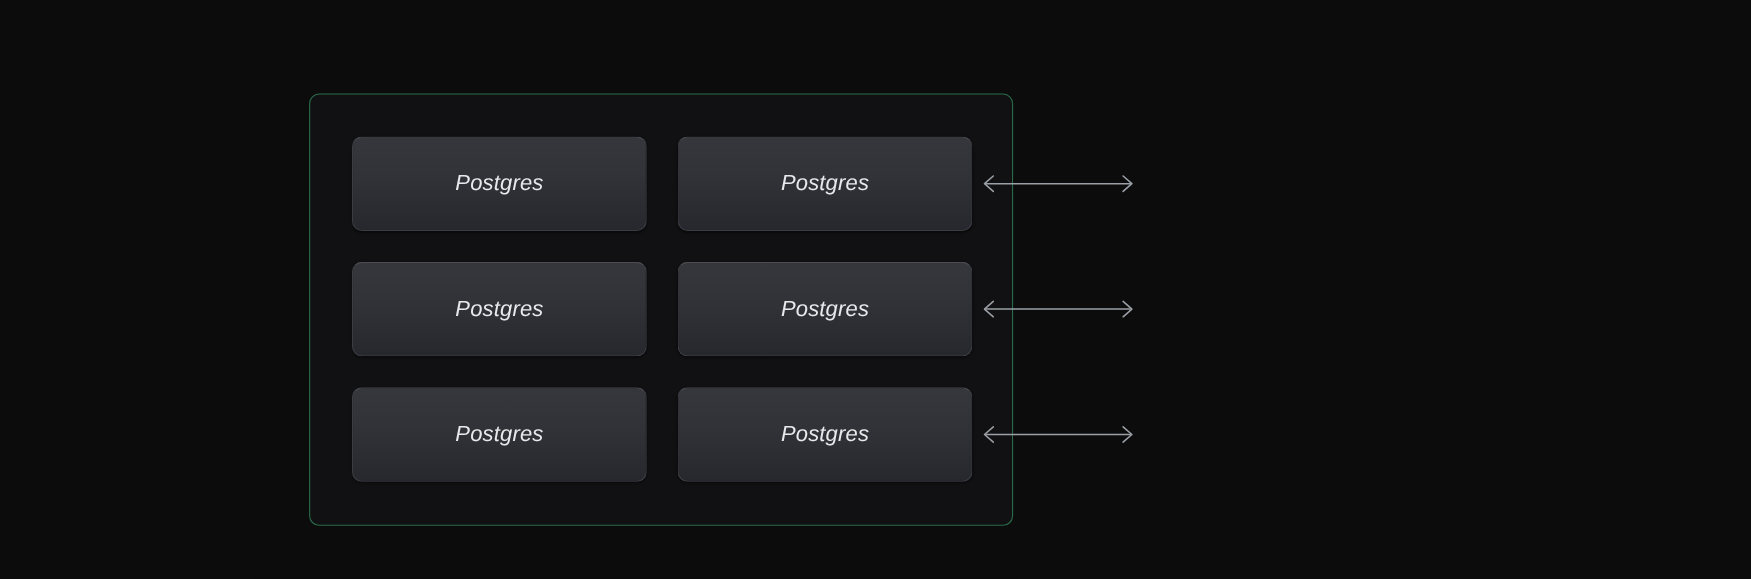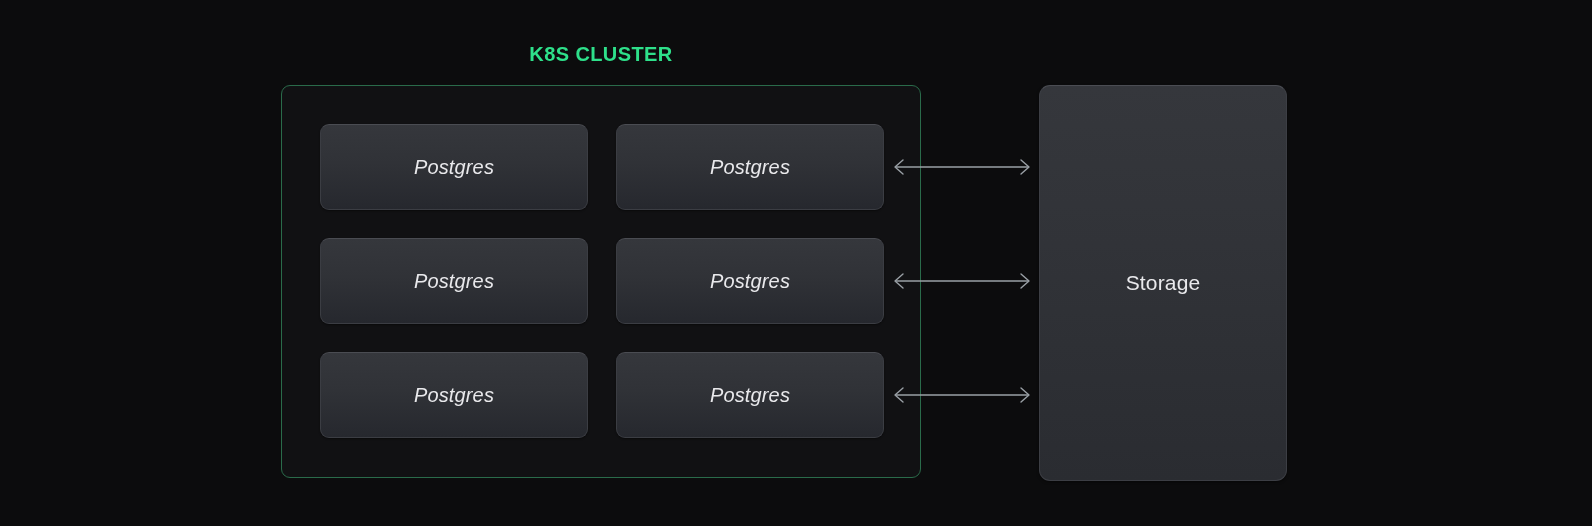--- a/index.html
+++ b/index.html
@@ -114,21 +114,20 @@
   .connector.row-1 { top: 270px; }
   .connector.row-2 { top: 384px; }
 
   .connector svg { display: block; }
 </style>
 </head>
 <body>
 
 <div id="diagram-root">
 
-  <div id="cluster-title">K8S CLUSTER</div>
 
   <div id="cluster-box"></div>
 
   <div id="node-grid">
 
     <div class="node-box">
       <span class="node-label">Postgres</span>
     </div>
 
     <div class="node-box">
@@ -170,17 +169,14 @@
   </div>
 
   <div class="connector row-2">
     <svg width="144" height="22" viewBox="0 0 144 22" fill="none">
       <line x1="6" y1="11" x2="138" y2="11" stroke="#9aa0a6" stroke-width="1.4"></line>
       <polyline points="13,4 5,11 13,18" fill="none" stroke="#9aa0a6" stroke-width="1.4" stroke-linecap="round" stroke-linejoin="round"></polyline>
       <polyline points="131,4 139,11 131,18" fill="none" stroke="#9aa0a6" stroke-width="1.4" stroke-linecap="round" stroke-linejoin="round"></polyline>
     </svg>
   </div>
 
-  <div id="storage-box">
-    <span id="storage-label">Storage</span>
-  </div>
 
 </div>
 
 </body></html>

